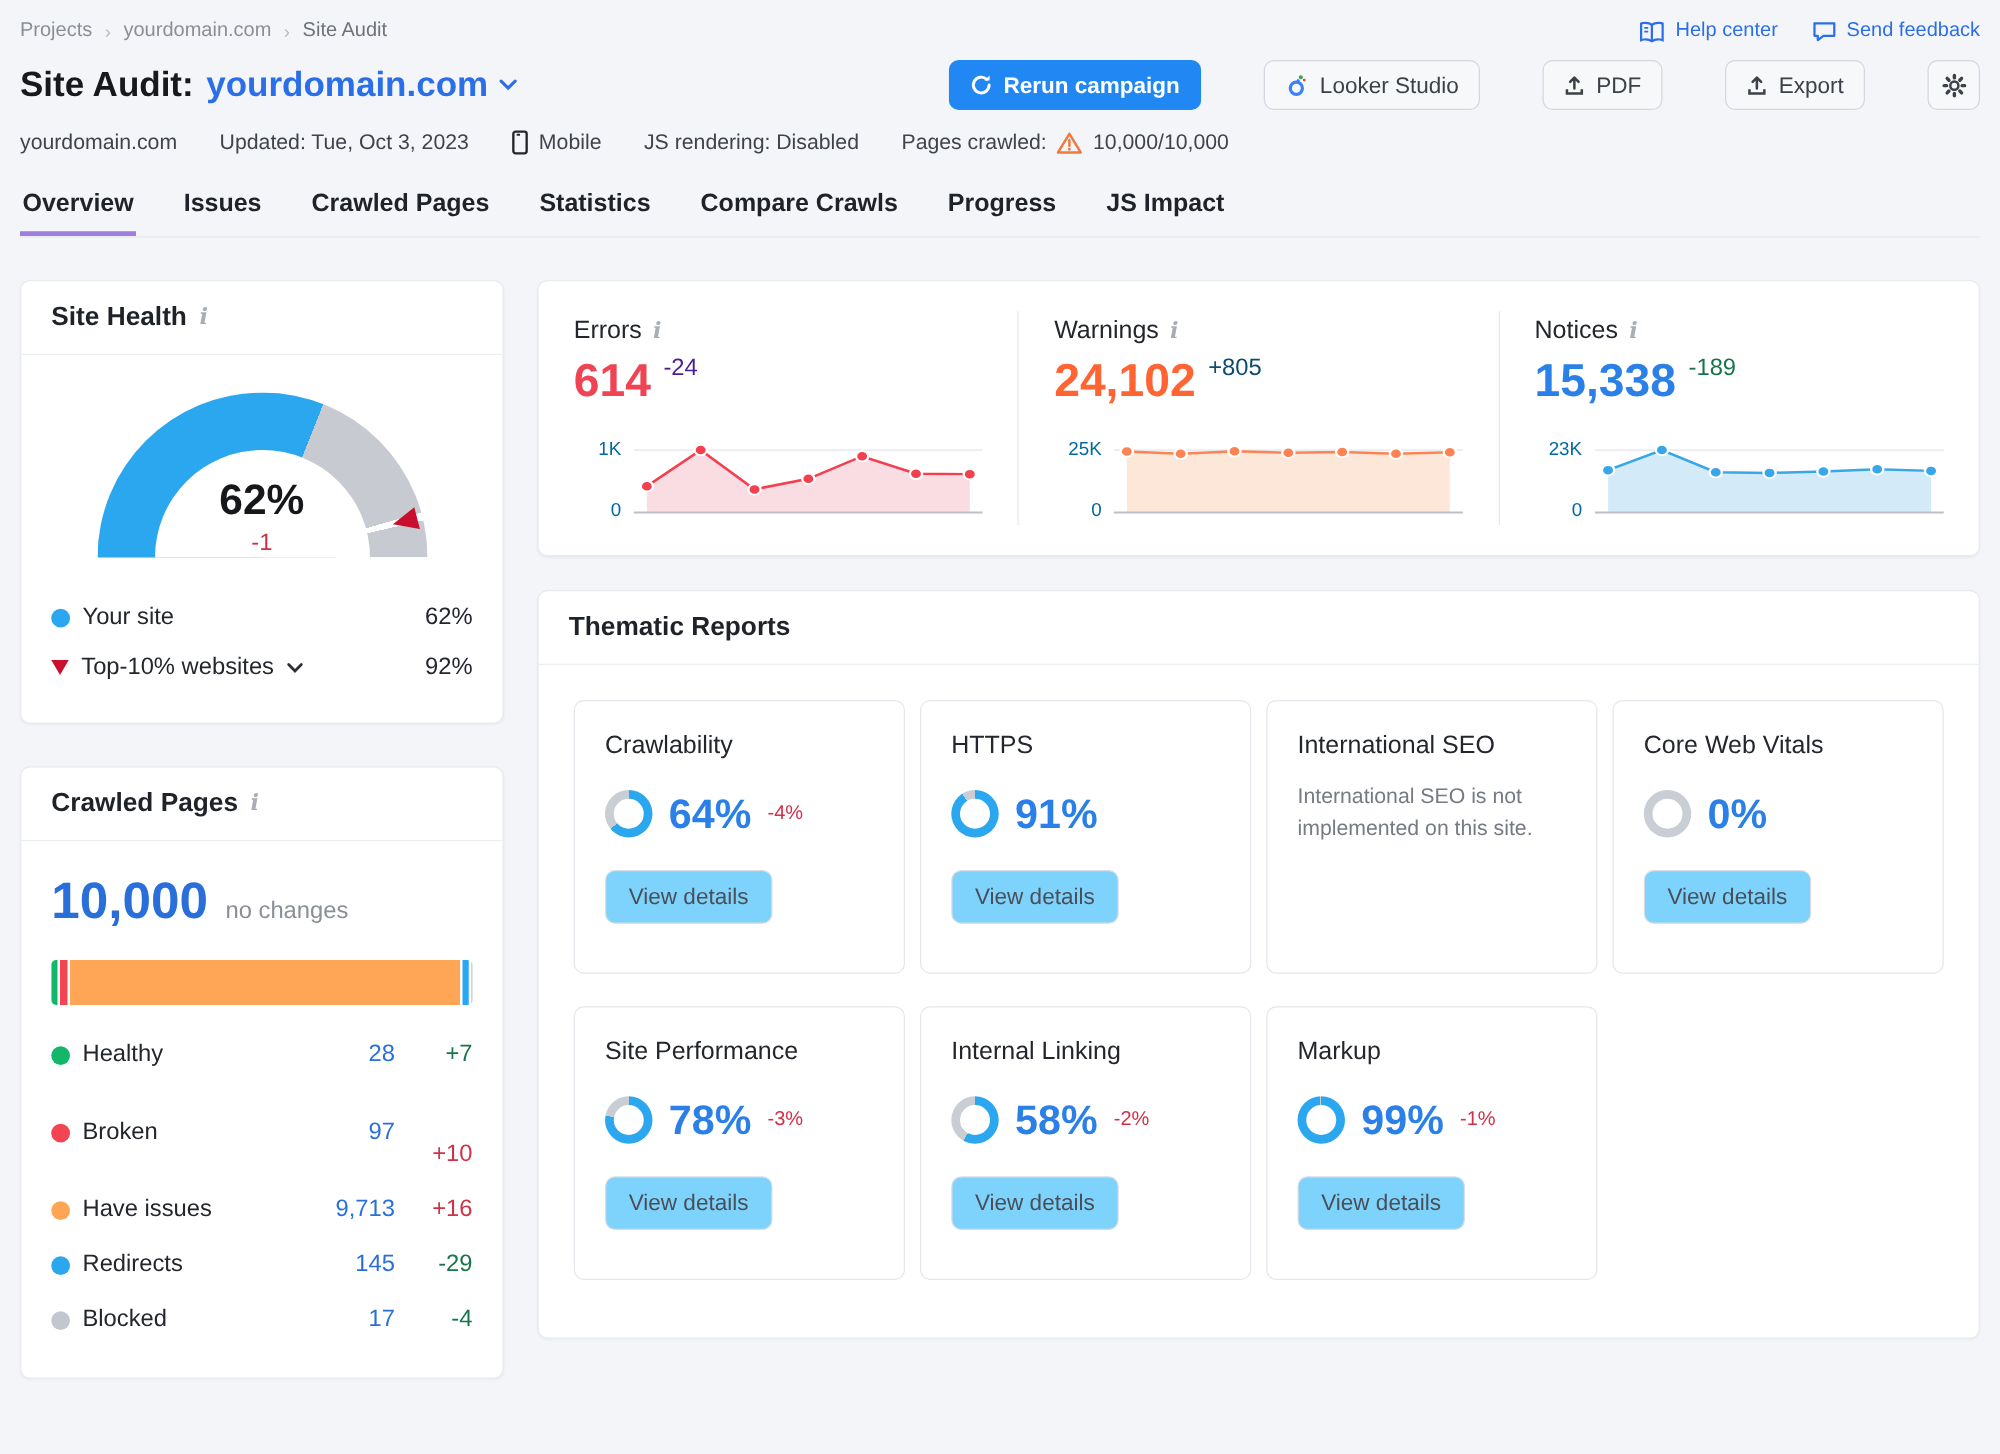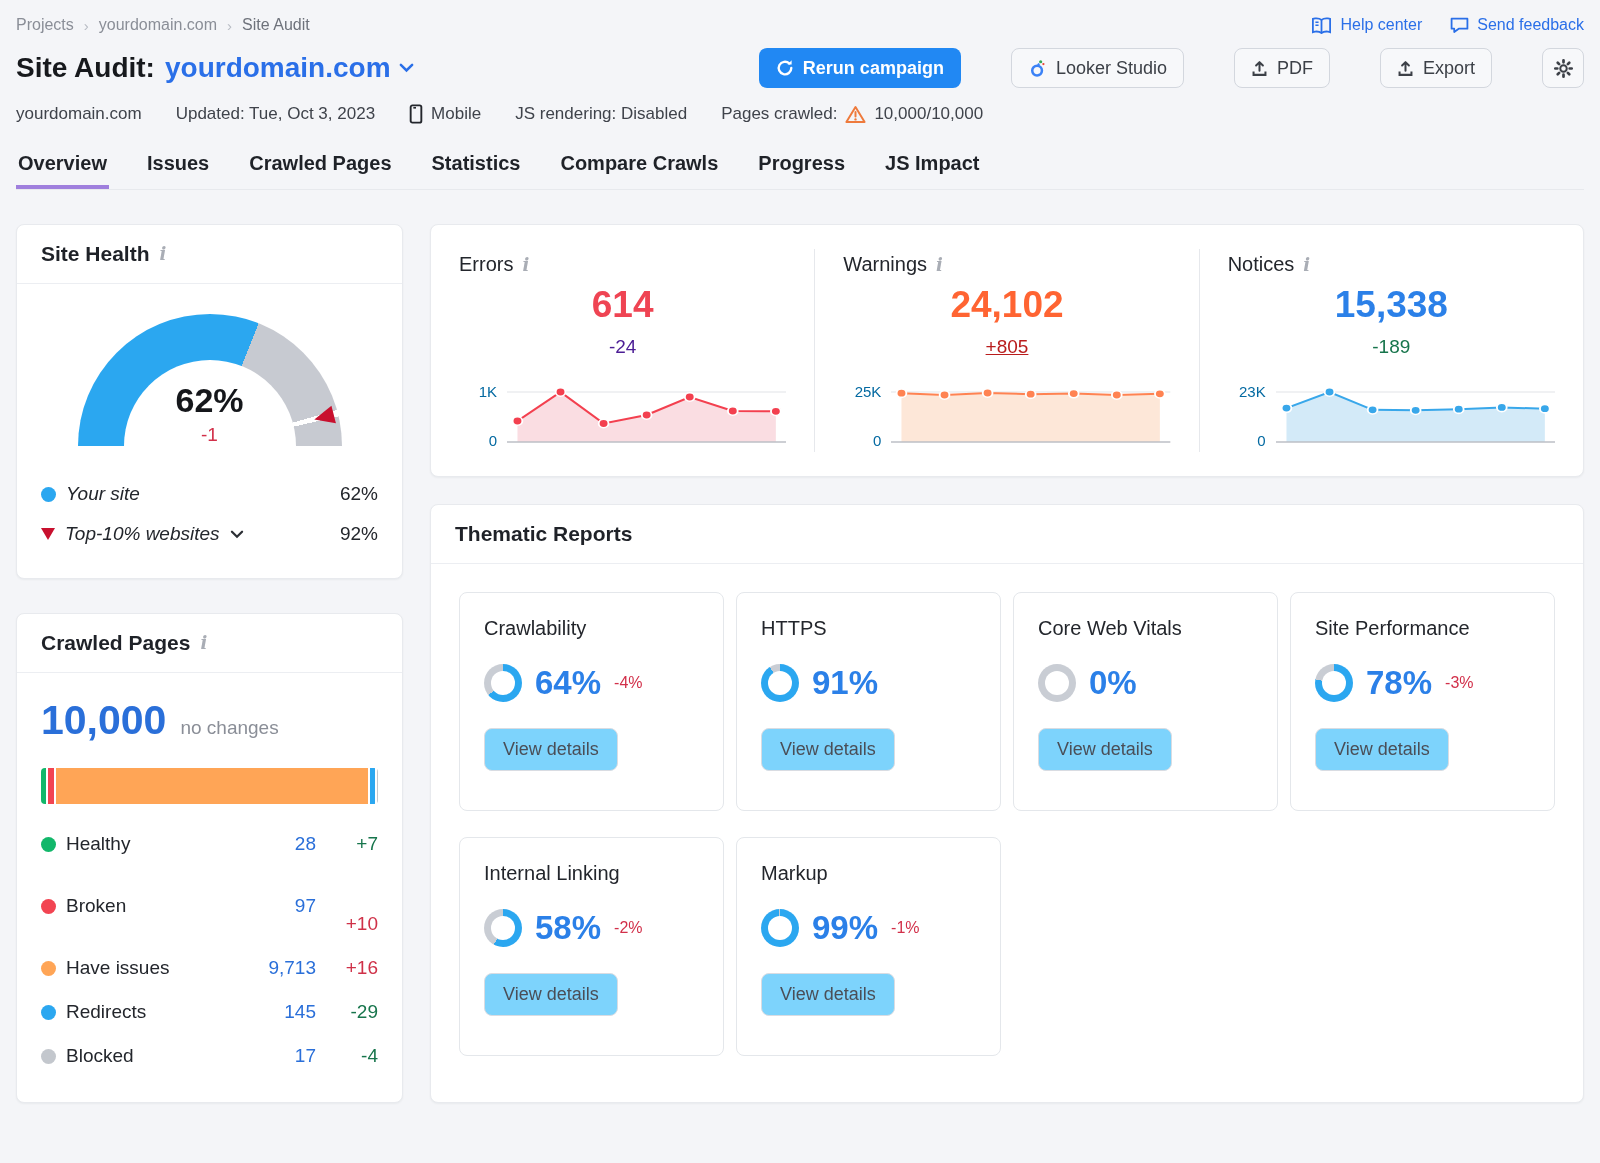--- a/index.html
+++ b/index.html
@@ -44,21 +44,21 @@
 
   
   .gauge-wrap { width:264px; height:132px; margin:30px auto 0; position:relative; overflow:hidden; }
   .gauge-circle { width:264px; height:264px; border-radius:50%; position:relative; }
   .gauge-circle::after { content:""; position:absolute; inset:46px; background:#fff; border-radius:50%; }
   .gauge-score { position:absolute; bottom:26px; width:100%; text-align:center; font-size:34px; font-weight:bold; color:#15171b; }
   .gauge-delta { position:absolute; bottom:0; width:100%; text-align:center; font-size:19px; color:#d2304a; }
   .gauge-marker { position:absolute; width:0; height:0; border-top:9px solid transparent; border-bottom:9px solid transparent; border-right:20px solid #c8102e; }
   .sh-legend { padding:28px 24px 24px; }
   .sh-row { display:flex; align-items:center; gap:10px; font-size:19px; padding:9px 0; }
-  .sh-row .lab { color:#23262c;font-style:italic; }
+  .sh-row .lab { color:#23262c; }
   .sh-row .val { margin-left:auto; color:#23262c; }
   .dot { width:15px; height:15px; border-radius:50%; flex:none; }
   .tri-down { width:0; height:0; border-left:7px solid transparent; border-right:7px solid transparent; border-top:12px solid #c8102e; flex:none; }
   .chev { color:#2c2f35; display:inline-flex; cursor:pointer; }
 
   
   .cp-body { padding:10px 24px 24px; }
   .cp-total-row { margin-top:14px; display:flex; align-items:baseline; gap:14px; }
   .cp-total { font-size:41px; font-weight:bold; color:#2a6fd9; cursor:pointer; }
   .cp-note { font-size:19px; color:#8a8e97; }
@@ -68,21 +68,21 @@
   .cp-row { display:flex; align-items:center; gap:10px; padding:11px 0; font-size:19px; }
   .cp-row .lab { color:#23262c; flex:1; }
   .cp-row .val { width:66px; text-align:right; color:#2a6fd9; cursor:pointer; }
   .cp-row .dlt { width:52px; text-align:right; }
 
   
   .summary { display:flex; margin-bottom:27px; }
   .sum-sec { flex:1; padding:28px 28px 26px; }
   .sum-div { width:1px; background:#e6e8ec; margin:24px 0; }
   .sum-label { font-size:20px; color:#23262c; display:flex; align-items:center; gap:9px; }
-  .sum-val-row { margin-top:8px; display:flex; align-items:center; gap:10px;flex-direction:column; }
+  .sum-val-row { margin-top:8px; display:flex; align-items:flex-start; gap:10px; }
   .sum-val { font-size:37px; font-weight:bold; cursor:pointer; }
   .sum-dlt { font-size:19px; }
   .sum-chart { margin-top:20px; display:flex; }
   .axis { width:48px; position:relative; font-size:15px; color:#0369a1; }
   .axis .a-top { position:absolute; top:5px; right:10px; }
   .axis .a-bot { position:absolute; top:54px; right:10px; }
   .sum-chart svg { flex:1; height:72px; }
 
   
   .t-body { padding:28px 28px 46px; display:grid; grid-template-columns:repeat(4,1fr); gap:26px 12px; }
@@ -334,21 +334,21 @@
           </div>
         </div>
         <div class="sum-div"></div>
         <div class="sum-sec">
           <div class="sum-label">
             <span>Warnings</span>
             <span class="info-i"></span>
           </div>
           <div class="sum-val-row">
             <span class="sum-val" style="color: rgb(255, 100, 50);">24,102</span>
-            <span class="sum-dlt" style="color: #b91c1c; text-decoration: underline;">+805</span>
+            <span class="sum-dlt" style="color: #0c4a6e;">+805</span>
           </div>
           <div class="sum-chart">
             <span class="axis">
               <span class="a-top">25K</span>
               <span class="a-bot">0</span>
             </span>
             <svg viewBox="0 0 240 72" preserveAspectRatio="none">
                 <line x1="0" y1="14" x2="240" y2="14" stroke="#e2e4e8" stroke-width="1"></line>
                 <polygon points="9.0,15.2 46.0,17.0 83.0,15.0 120.0,16.2 157.0,15.6 194.0,17.0 231.0,15.8 231,64 9,64" fill="#fde7d8"></polygon>
                 <line x1="0" y1="64" x2="240" y2="64" stroke="#bcbfc6" stroke-width="1.5"></line>
@@ -413,20 +413,24 @@
 
           <div class="t-card">
             <div class="t-title">HTTPS</div>
             <div class="t-score-row">
               <span class="donut" style="background: conic-gradient(rgb(43, 167, 240) 0deg, rgb(43, 167, 240) 91%, rgb(201, 205, 212) 91%, rgb(201, 205, 212) 100%);"></span>
               <span class="t-pct">91%</span>
             </div>
             <button class="t-btn">View details</button>
           </div>
 
+          <div class="t-card">
+            <div class="t-title">International SEO</div>
+            <div class="t-desc">International SEO is not implemented on this site.</div>
+          </div>
 
           <div class="t-card">
             <div class="t-title">Core Web Vitals</div>
             <div class="t-score-row">
               <span class="donut" style="background: rgb(201, 205, 212);"></span>
               <span class="t-pct">0%</span>
             </div>
             <button class="t-btn">View details</button>
           </div>
 

